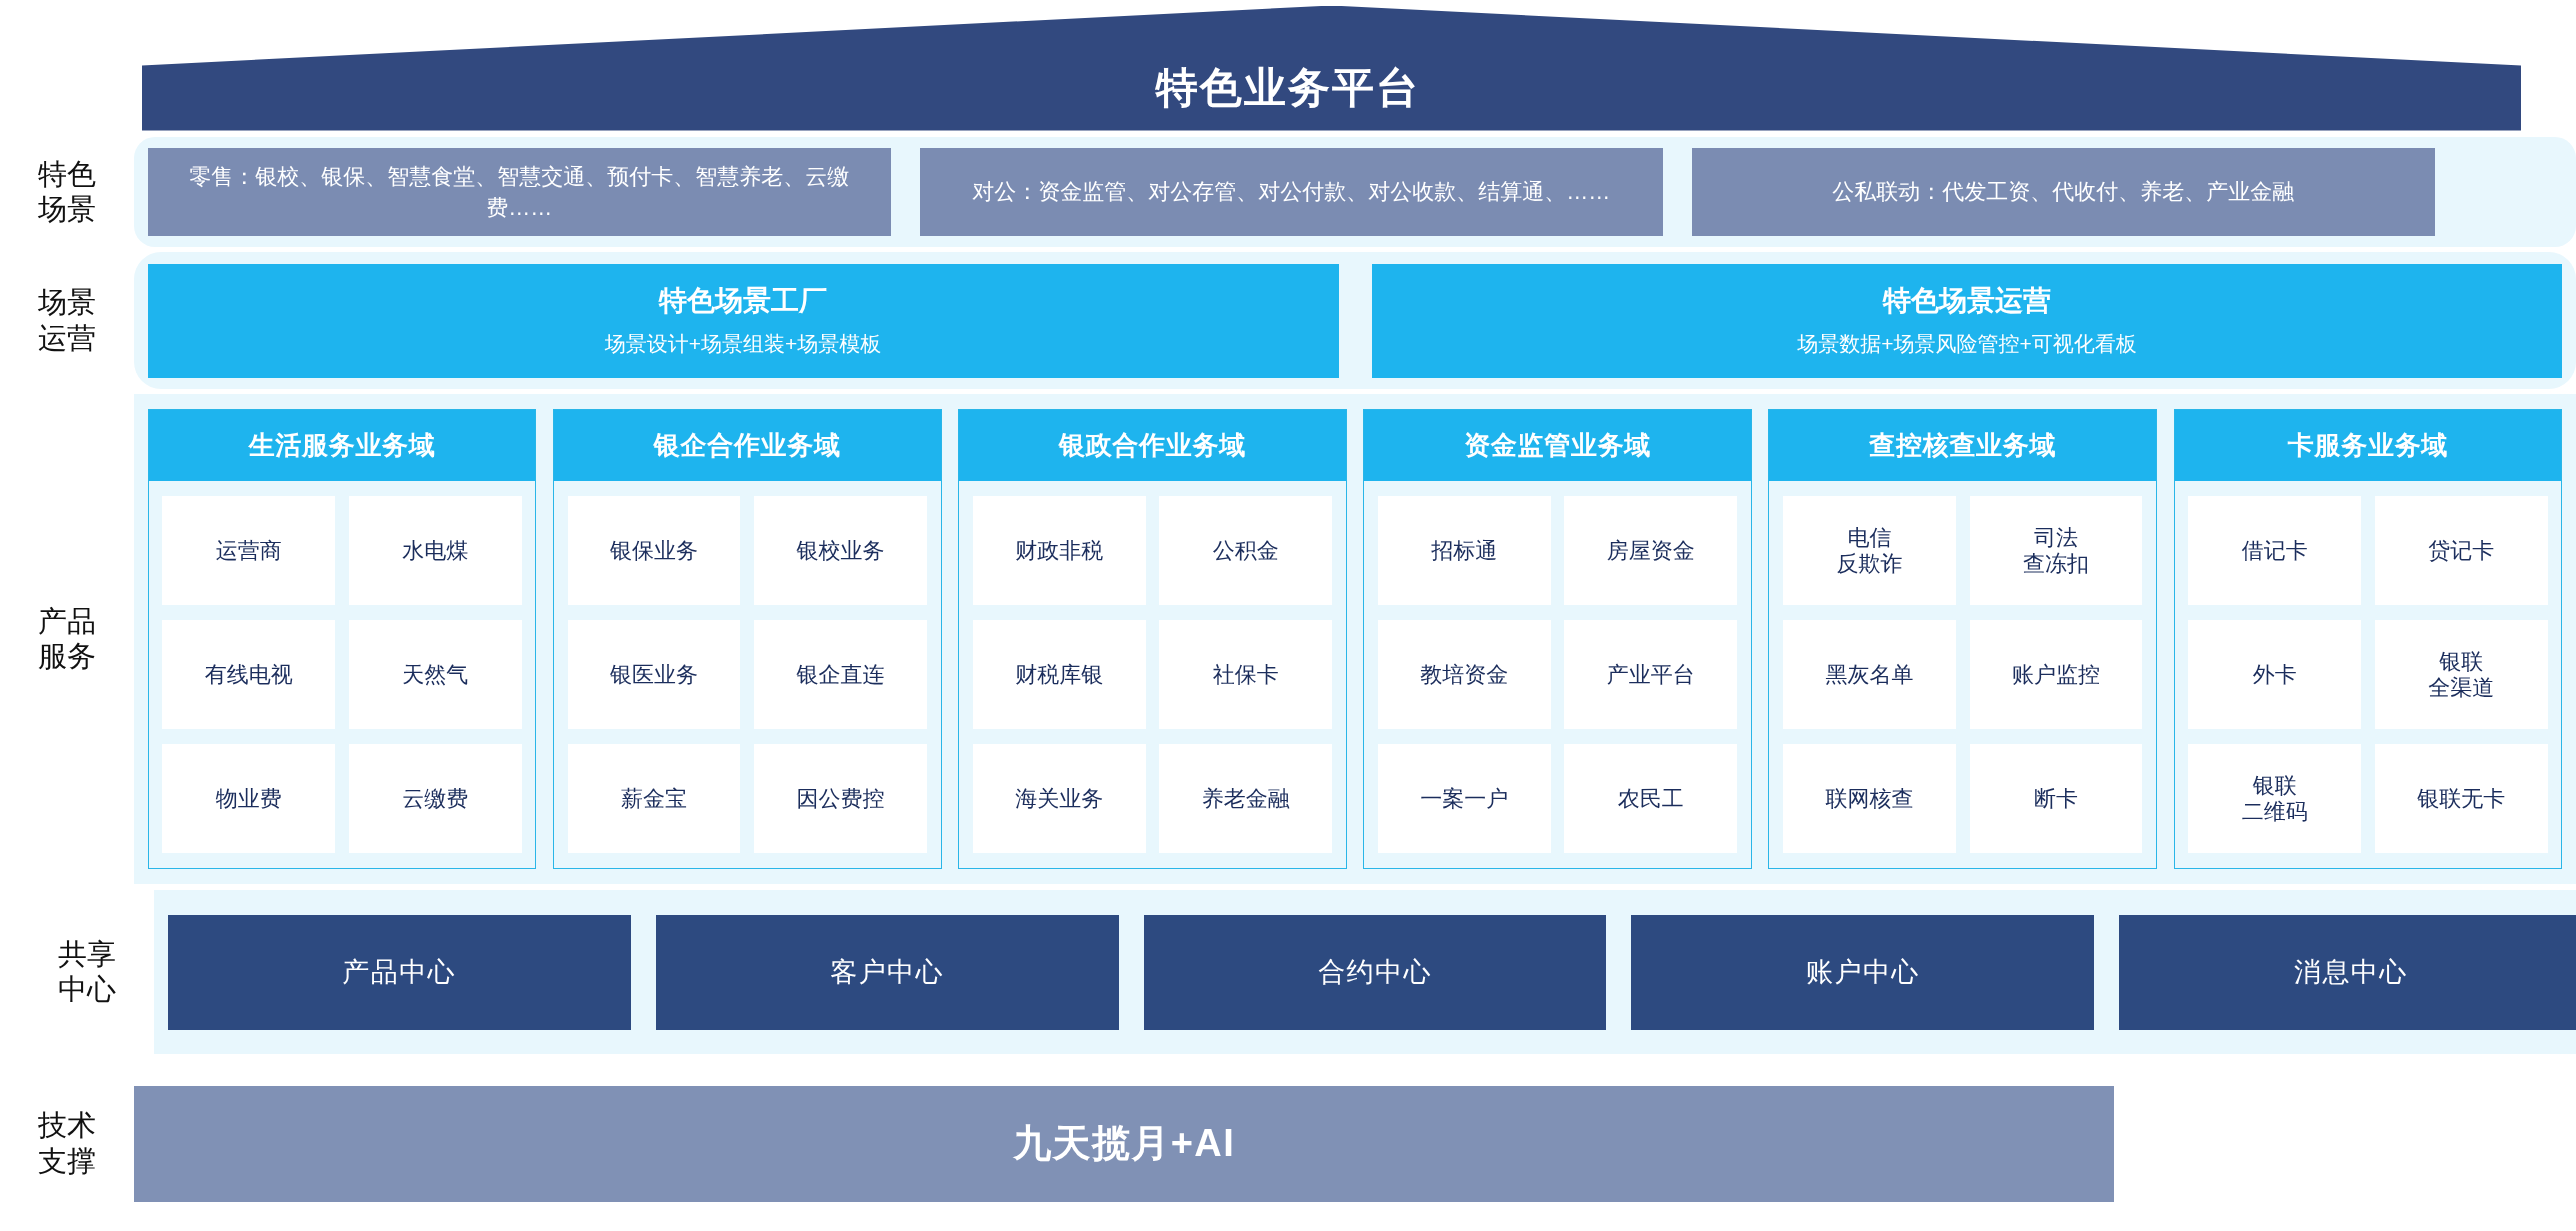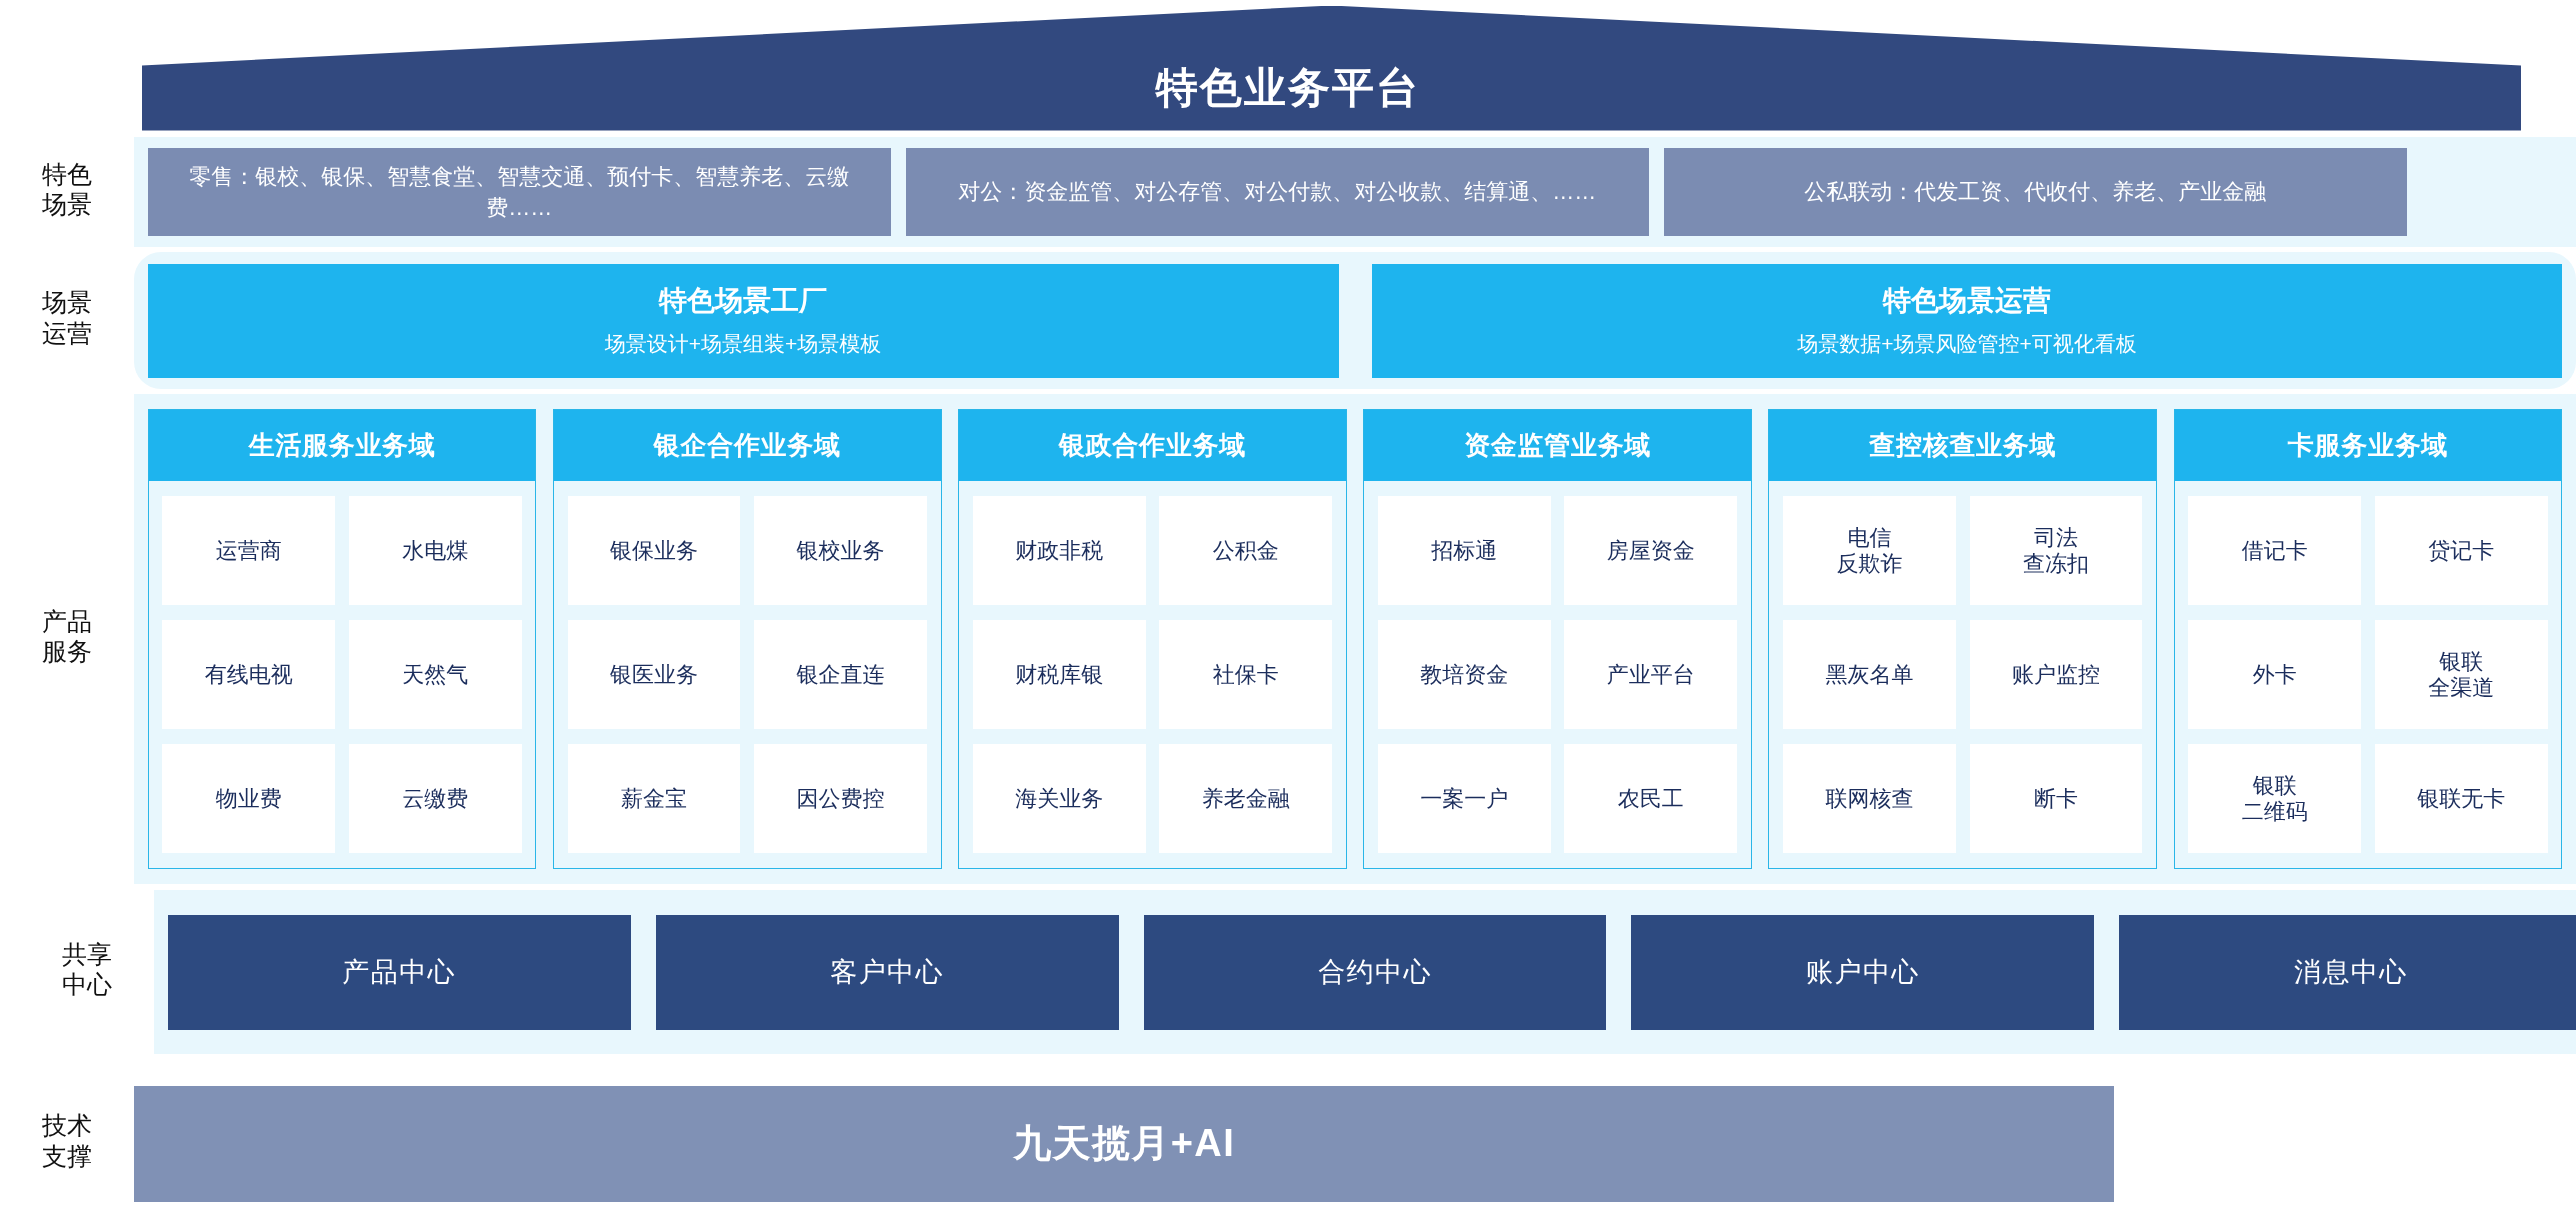--- a/index.html
+++ b/index.html
@@ -24,31 +24,31 @@
     display:flex;align-items:flex-end;justify-content:center;
     padding-bottom:15px;box-sizing:border-box;
     color:#ffffff;font-size:42px;font-weight:bold;letter-spacing:2.1px;
   }
 
   
   .row{position:absolute;display:flex;align-items:stretch;}
   .rowlabel{
     width:134px;flex:0 0 134px;
     display:flex;align-items:center;justify-content:center;
-    color:#111;font-size:25px;font-weight:normal;line-height:1.22;
-    text-align:center;white-space:pre-line;background:#fff;font-family:Liberation Mono, monospace;
+    color:#111;font-size:29px;font-weight:normal;line-height:1.22;
+    text-align:center;white-space:pre-line;background:#fff;
   }
   .panel{
     flex:1 1 auto;background:#e8f7fd;
     display:flex;align-items:center;box-sizing:border-box;
   }
 
   
   .row-scene{left:0;top:137px;width:2576px;height:110px;}
-  .row-scene .panel{padding:9.6px 13.7px;gap:15px;}
+  .row-scene .panel{padding:9.6px 13.7px;gap:29px;border-radius:21px;}
   .scene-box{
     background:#7b8cb2;color:#fff;
     display:flex;align-items:center;justify-content:center;text-align:center;
     font-size:22px;line-height:1.42;padding:6.8px 12.3px;box-sizing:border-box;
     height:88px;
   }
   .scene-box.s1{flex:0 0 743px;}
   .scene-box.s2{flex:0 0 743px;}
   .scene-box.s3{flex:0 0 743px;}
 

